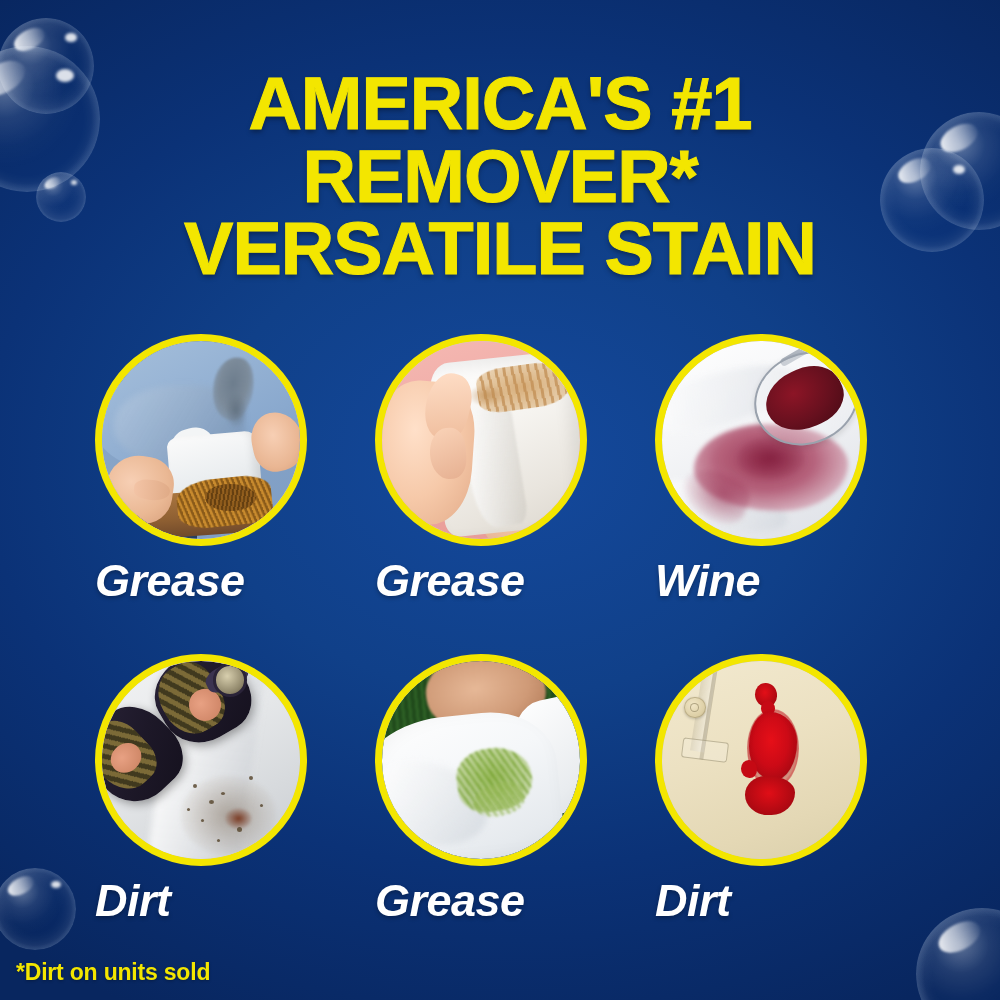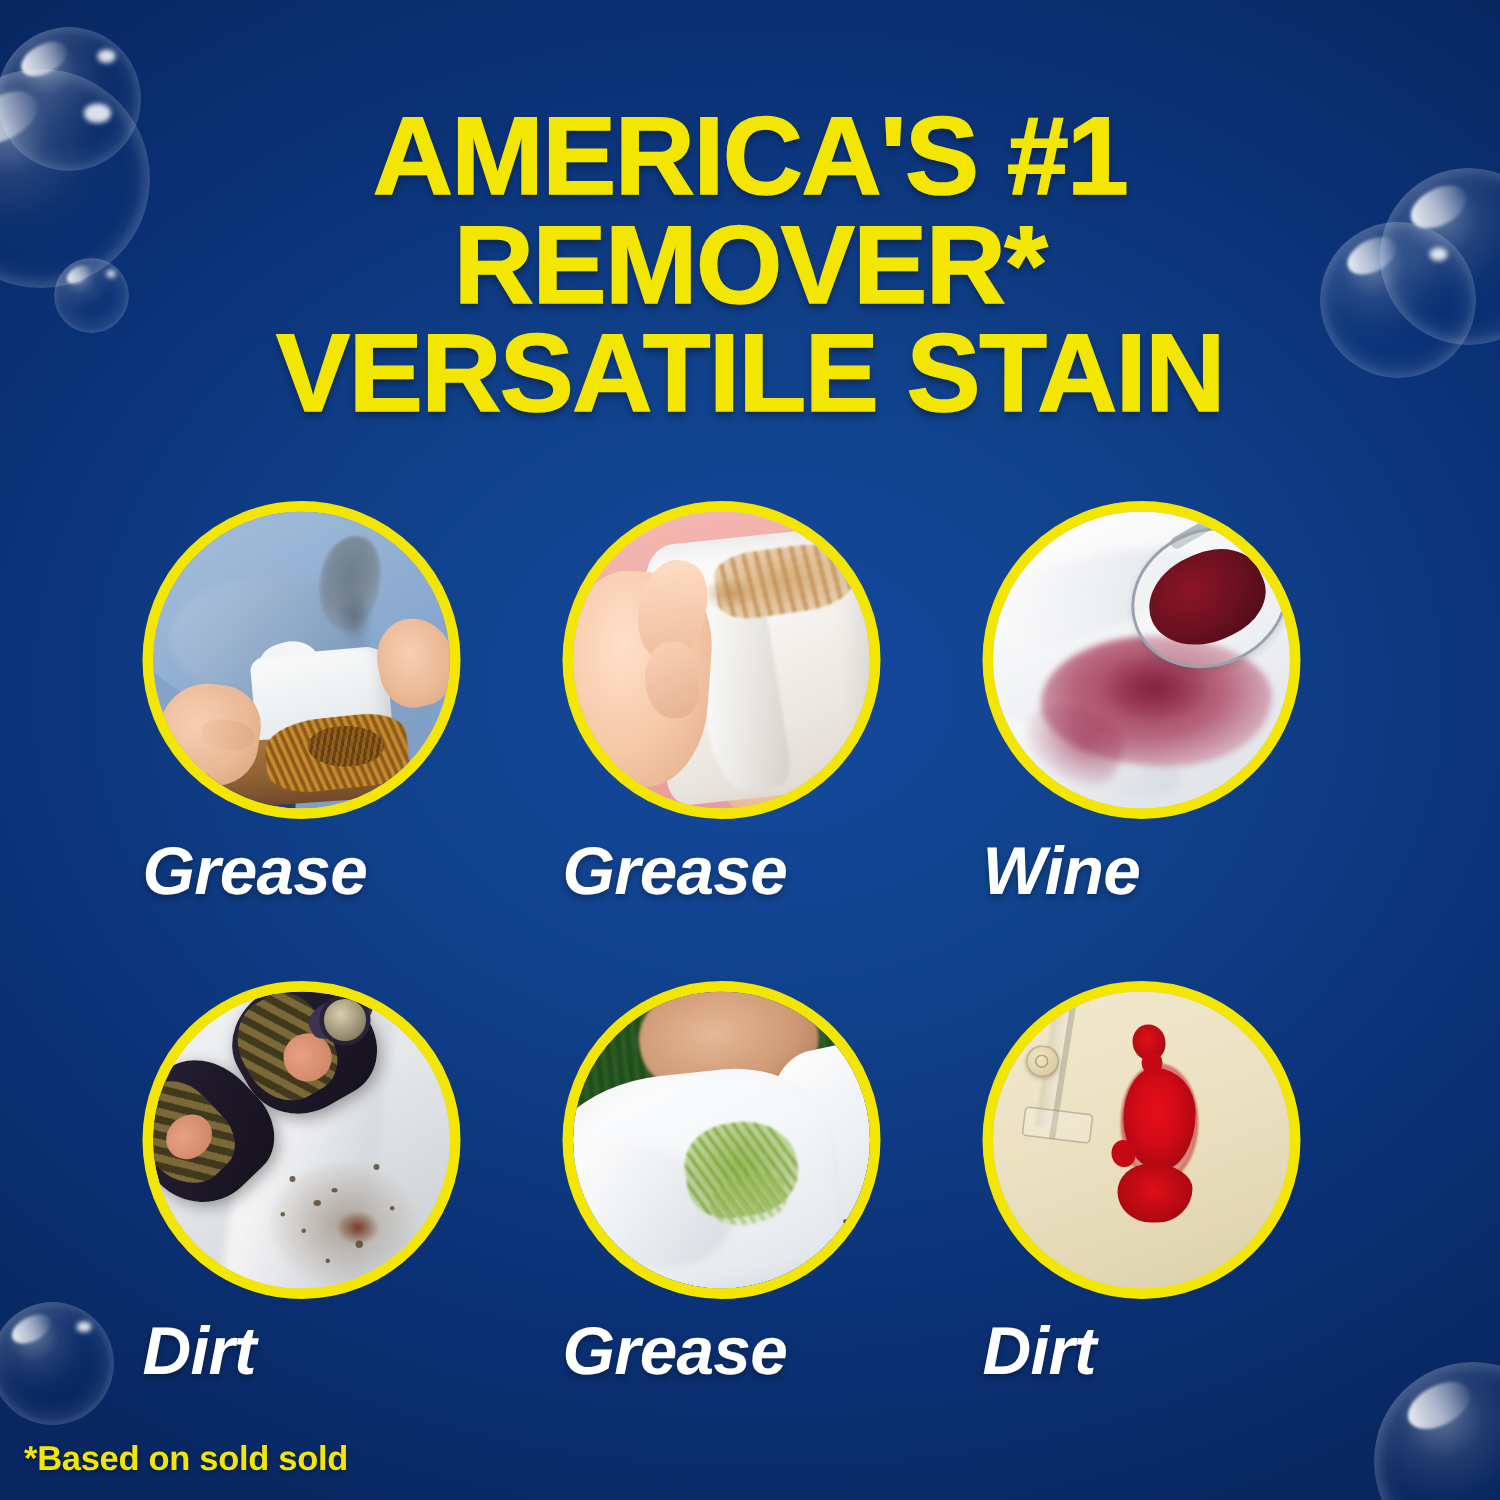--- a/index.html
+++ b/index.html
@@ -466,15 +466,15 @@
             <div class="b-blood-drop"></div>
             <div class="b-blood-bottom"></div>
           </div>
         </div>
       </div>
       <div class="cell-label">Dirt</div>
     </div>
 
   </div>
 
-  <div id="footnote">*Based on sold sold</div>
+  <div id="footnote">*Dirt on units sold</div>
 
 </div>
 
 </body></html>

